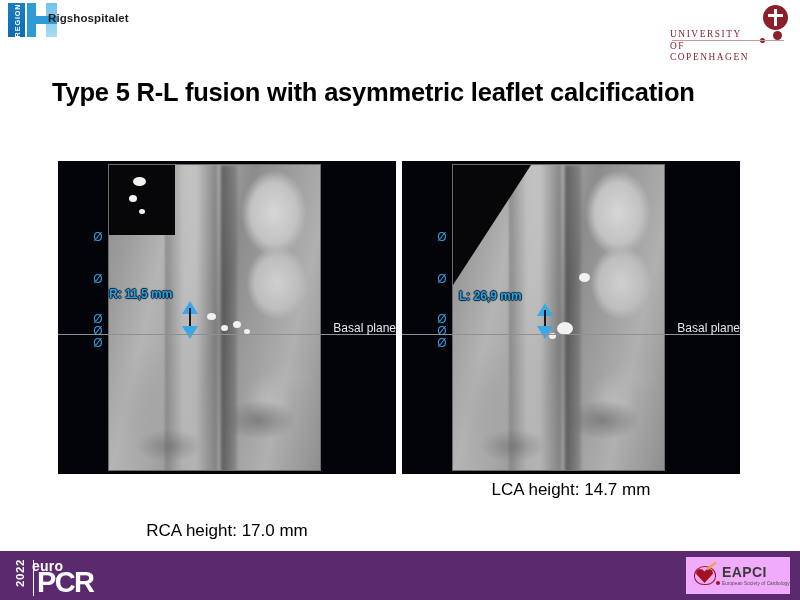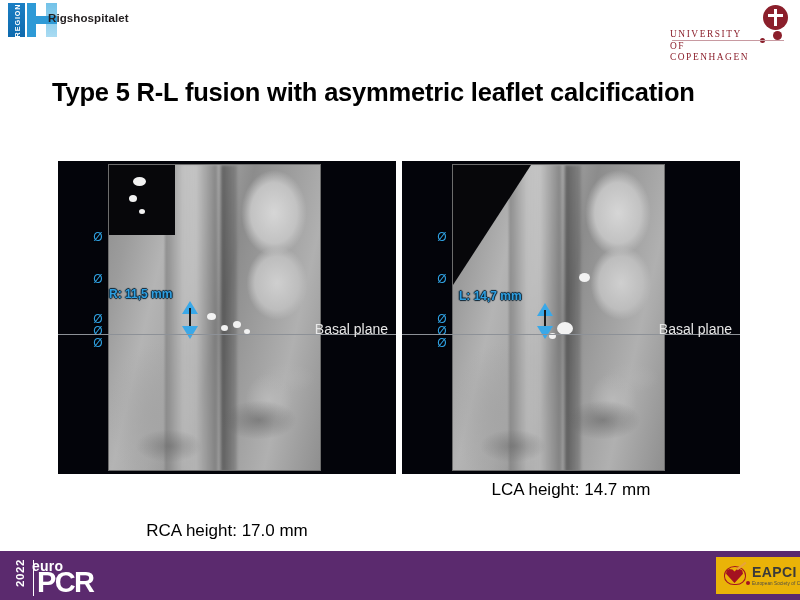--- a/index.html
+++ b/index.html
@@ -143,22 +143,22 @@
     border-left:8px solid transparent;border-right:8px solid transparent;
   }
   .meas-arrow .ah.up{top:0;border-bottom:13px solid #3aa8e8;}
   .meas-arrow .ah.dn{bottom:0;border-top:13px solid #3aa8e8;}
 
   
   .basal-line{
     position:absolute;left:0;width:338px;height:1px;background:#8d9197;
   }
   .basal-label{
-    position:absolute;right:8px;
-    color:#e8e8e8;font-size:14px;white-space:nowrap;
+    position:absolute;right:0;
+    color:#e8e8e8;font-size:12px;white-space:nowrap;
   }
 
   
   .caption{
     position:absolute;top:480px;width:338px;text-align:center;
     font-size:17px;color:#000000;
   }
   .caption.left{left:58px;margin-top:41px;}
   .caption.right{left:402px;}
 
@@ -179,22 +179,22 @@
   }
   .pcr-main{
     position:absolute;left:27px;top:13px;color:#ffffff;
     font-size:29px;font-weight:bold;letter-spacing:-1.6px;line-height:29px;
   }
   .footer-url{
     position:absolute;left:0;top:16px;width:800px;text-align:center;
     color:#d8c6e2;font-size:13px;letter-spacing:.3px;
   }
   .eapci-box{
-    position:absolute;right:0;top:6px;width:84px;height:37px;
-    background:#eab308;
+    position:absolute;right:10px;top:6px;width:104px;height:37px;
+    background:#f0abfc;
   }
   .eapci-heart{
     position:absolute;left:8px;top:7px;width:22px;height:22px;
   }
   .eapci-heart .h{
     position:absolute;left:2px;top:4px;width:17px;height:15px;
     background:#a41220;
     clip-path:polygon(50% 100%,0% 38%,4% 16%,20% 6%,38% 10%,50% 24%,62% 10%,80% 6%,96% 16%,100% 38%);
   }
   .eapci-heart .ring{
@@ -303,21 +303,21 @@
   </div>
 
   <div class="icon-col">
     <div class="dia-icon" style="margin-top:0px;">Ø</div>
     <div class="dia-icon" style="margin-top:30px;">Ø</div>
     <div class="dia-icon" style="margin-top:28px;">Ø</div>
     <div class="dia-icon" style="margin-top:0px;">Ø</div>
     <div class="dia-icon" style="margin-top:0px;">Ø</div>
   </div>
 
-  <div class="meas-label" style="left:57px;top:128px;">L: 14,7 mm</div>
+  <div class="meas-label" style="left:57px;top:128px;">L: 26,9 mm</div>
 
   <div class="meas-arrow" style="left:135px;top:142px;height:36px;">
     <div class="ah up"></div>
     <div class="shaft"></div>
     <div class="ah dn"></div>
   </div>
 
   <div class="basal-line" style="top:173px;"></div>
   <div class="basal-label" style="top:160px;">Basal plane</div>
 

